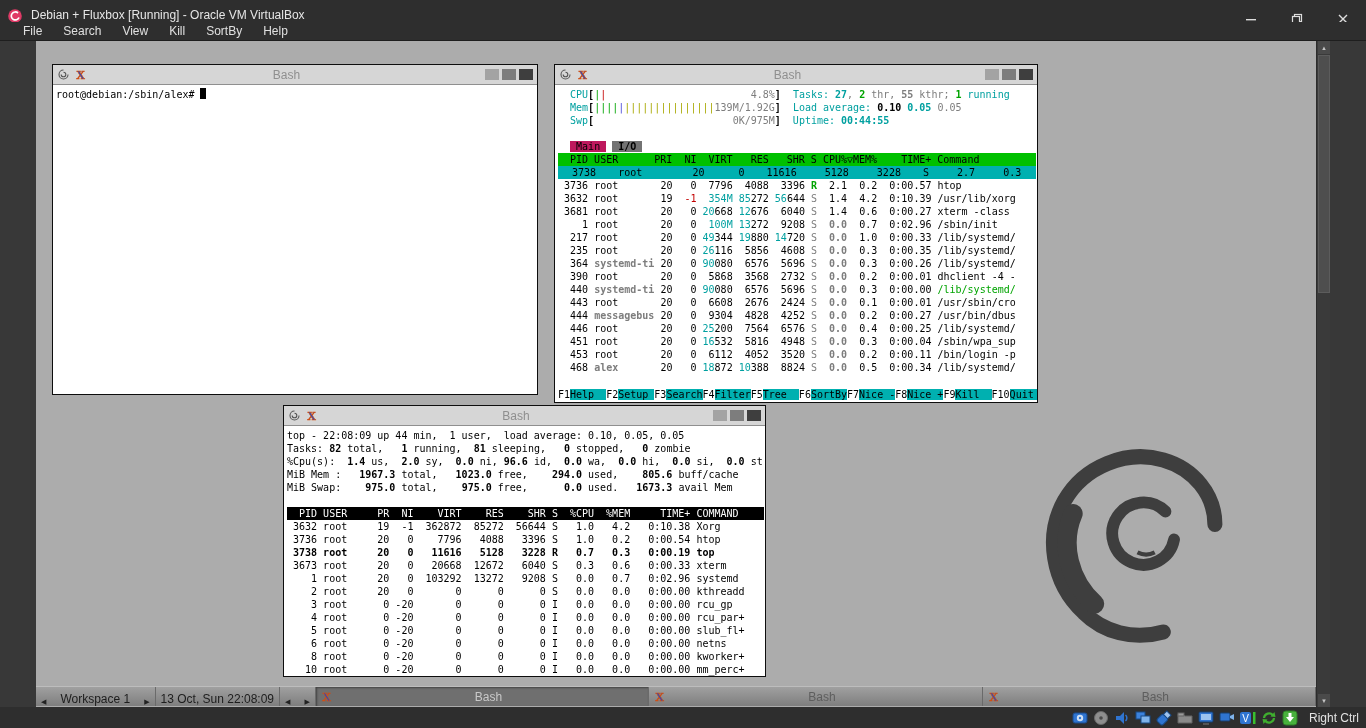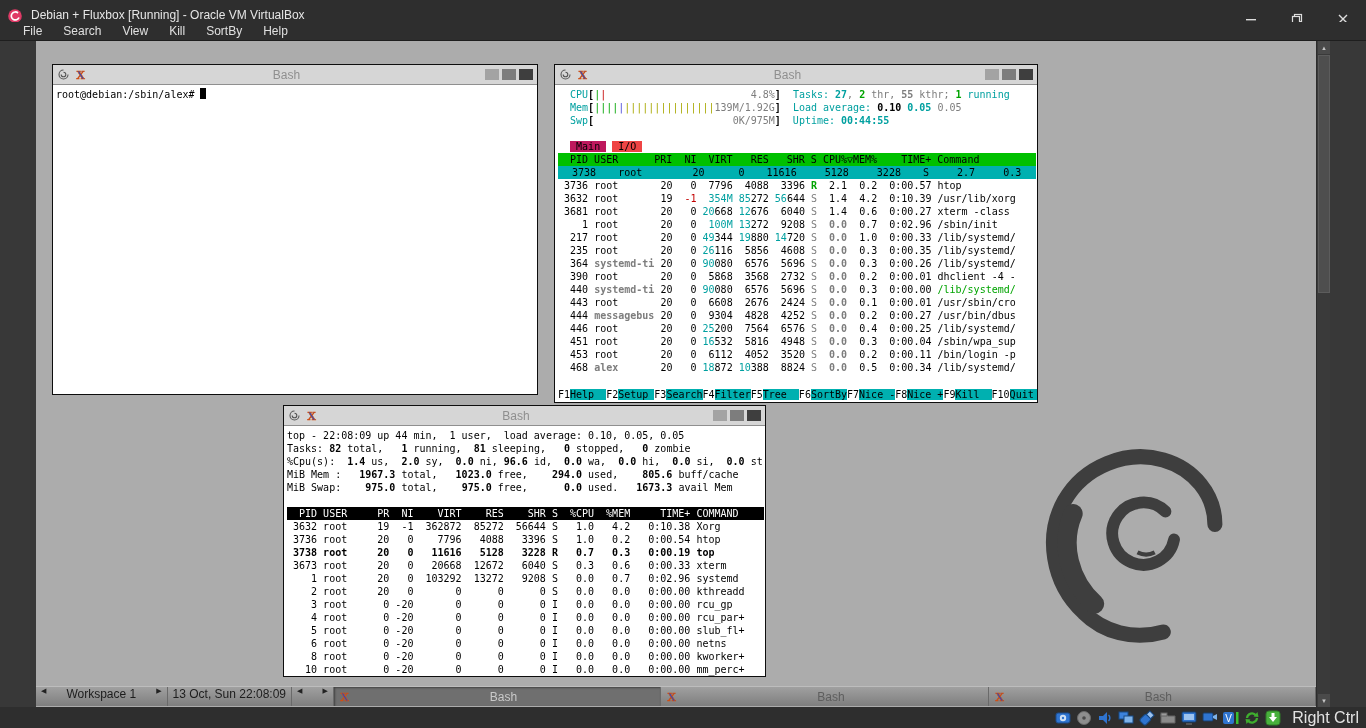--- a/index.html
+++ b/index.html
@@ -34,42 +34,42 @@
   .tline{height:13px;white-space:pre;}
   .sc-c{color:#00a0a0}.sc-cb{color:#00a0a0;font-weight:bold}
   .sc-k{color:#7d7d7d}.sc-kb{color:#7d7d7d;font-weight:bold}
   .sc-gb{color:#00a400;font-weight:bold}.sc-grn{color:#00a400}
   .sc-b{font-weight:bold}.sc-r{color:#c40000}
   .sc-bg{color:#00a400}.sc-br{color:#c40000}.sc-bb{color:#4848d8}.sc-by{color:#a8a800}
   .hhdr{background:#00c000;color:#000;}
   .hrow.sel{background:#00b0b0;}
   .hrow.sel span{color:#000 !important;font-weight:normal !important;margin-left:8px;}
   .tab-main{background:#be185d;color:#000;}
-  .tab-io{background:#ef4444;color:#000;}
+  .tab-io{background:#737373;color:#000;font-weight:bold;}
   .fk{background:#00b0b0;color:#000;}
   .thdr{background:#000;color:#fff;}
   .trow.b{font-weight:bold;}
   .cursor{display:inline-block;width:6px;height:11px;background:#000;vertical-align:-1px;margin-left:6px;}
   
   .toolbar{position:absolute;left:0;bottom:1px;width:1280px;height:20px;
     background:linear-gradient(#a0a0a0,#7e7e7e);border-top:1px solid #bdbdbd;box-sizing:border-box;
     display:flex;align-items:stretch;font-size:12px;color:#1d1d1d;}
-  .tb-seg{display:flex;align-items:flex-start;border-right:1px solid #6a6a6a;padding:0 5px;gap:20px;}
+  .tb-seg{display:flex;align-items:flex-end;border-right:1px solid #6a6a6a;padding:0 5px;gap:14px;}
   .tb-arrow{font-size:7px;color:#222;}
   .tb-wins{flex:1;display:flex;align-items:stretch;}
   .tb-win{flex:1;display:flex;align-items:center;border-right:1px solid #6a6a6a;padding:0 4px;}
   .tb-win .lbl{flex:1;text-align:center;color:#5e5e5e;}
   .tb-win.active{background:#6f6f6f;box-shadow:inset 1px 1px 2px rgba(0,0,0,.4);}
   .tb-win.active .lbl{color:#c9c9c9;}
   .tb-win .tb-ic{width:13px;height:13px;margin:0;}
   
   .statusbar{position:absolute;left:0;top:707px;width:1366px;height:21px;background:#2e2e2e;
     display:flex;align-items:center;justify-content:flex-end;gap:5px;padding-right:7px;box-sizing:border-box;}
   .st-ic{width:16px;height:16px;display:inline-flex;}
-  .hostkey{color:#e2e2e2;font-size:16px;margin-left:6px;}
+  .hostkey{color:#e2e2e2;font-size:12px;margin-left:6px;}
   .swirl{position:absolute;left:994px;top:391px;}
 </style>
 </head>
 <body>
 
 <div class="host-titlebar">
   <span class="vm-icon">
     <svg width="16" height="16">
         <circle cx="8" cy="8" r="6.8" fill="#e03a66"></circle>
         <path d="M11 5 a4 4 0 1 0 1 4.5" stroke="#fff" stroke-width="1.7" fill="none"></path>

